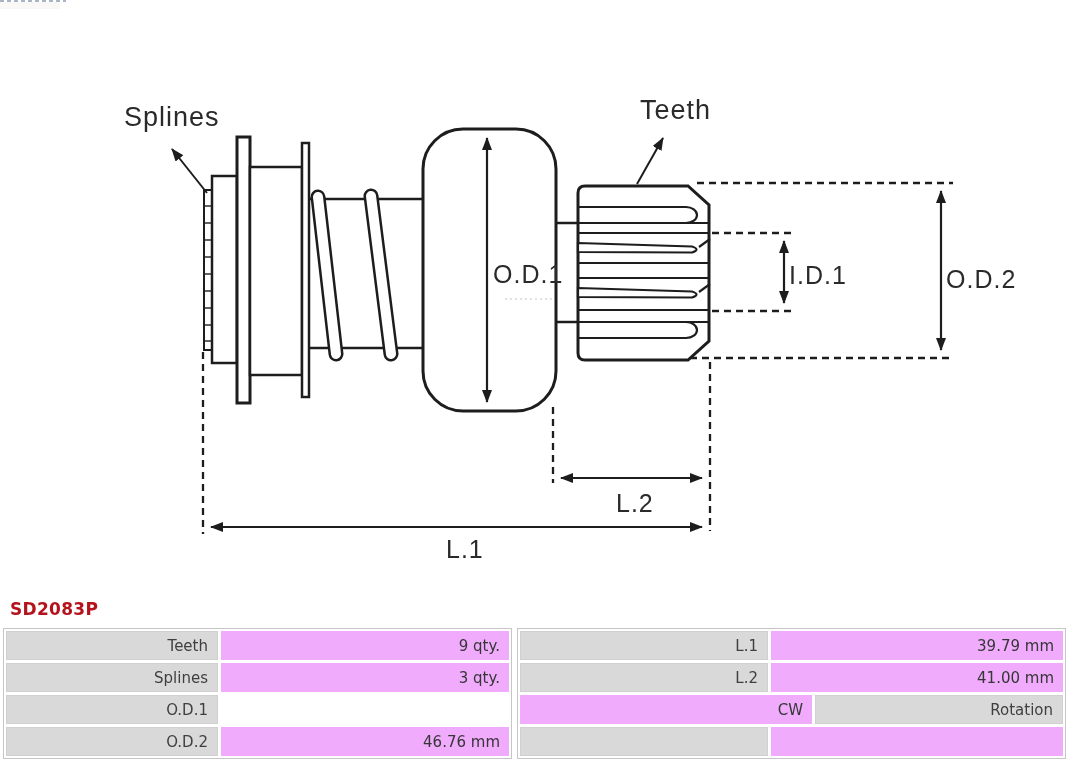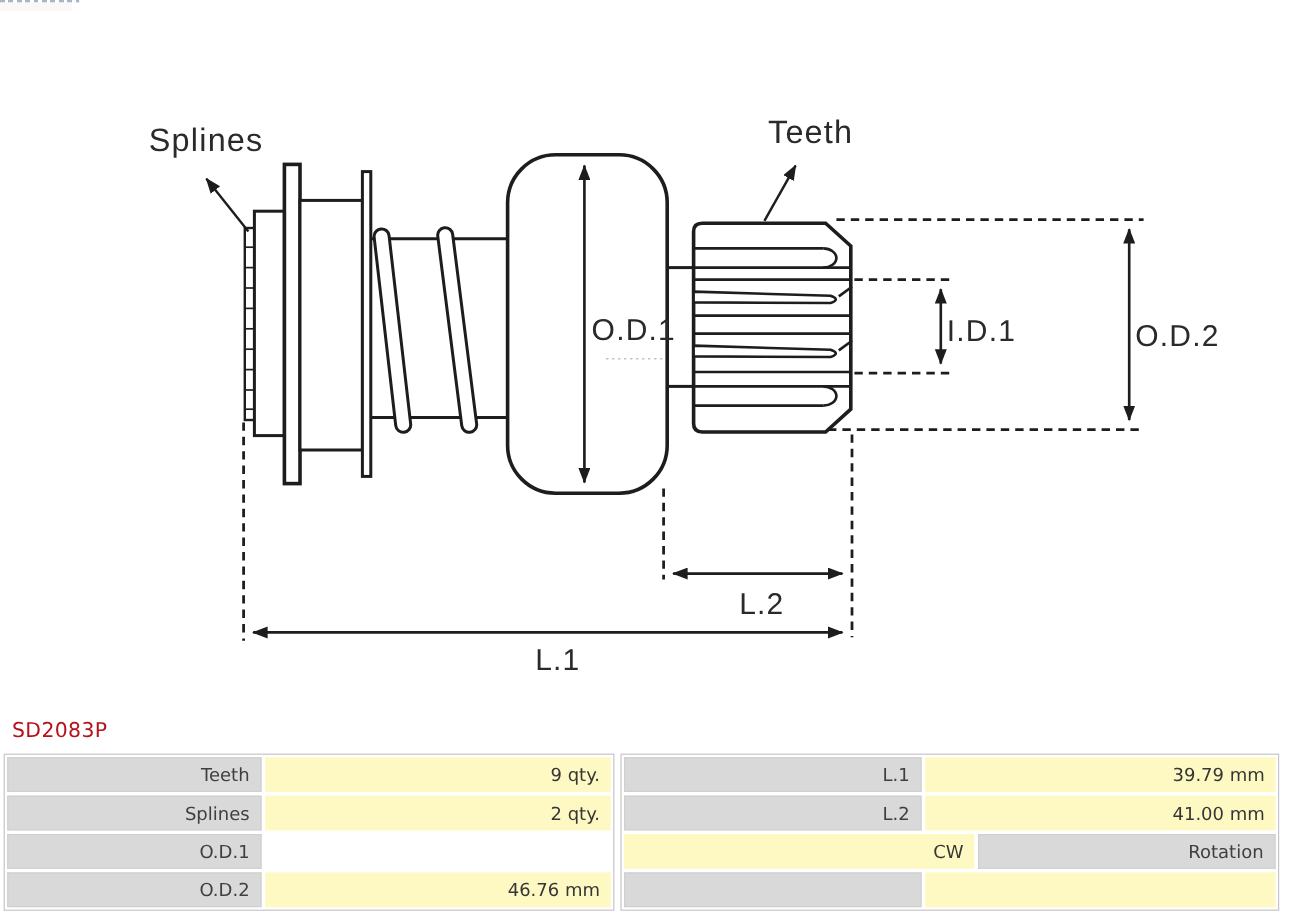--- a/index.html
+++ b/index.html
@@ -15,33 +15,33 @@
   
   .drawing{position:absolute;left:0;top:0;width:1080px;height:600px;}
   .drawing svg{display:block;}
   .dline{stroke:#1d1d1d;fill:none;}
   .dash{stroke:#1d1d1d;fill:none;stroke-dasharray:7 5;}
   .dim{stroke:#1d1d1d;fill:none;}
   .lbl{fill:#2a2a2a;font-family:"Liberation Sans",sans-serif;letter-spacing:1px;}
 
   
   .part-number{position:absolute;left:10px;top:599px;font-size:17px;
-    font-weight:400;color:#b5121b;letter-spacing:.3px;}
+    font-weight:700;color:#b5121b;letter-spacing:.3px;}
 
   
   .tables{position:absolute;left:0;top:628px;width:1080px;}
   .spec-table{position:absolute;top:0;background:#fff;border:1px solid #c6c6c6;
     padding:2px;display:flex;flex-direction:column;gap:3px;box-sizing:border-box;}
   .spec-table.left{left:3px;width:509px;}
   .spec-table.right{left:517px;width:549px;}
   .spec-row{display:flex;gap:3px;height:29px;}
   .cell{display:flex;align-items:center;justify-content:flex-end;
     font-size:15px;color:#3f3f3f;padding-right:9px;box-sizing:border-box;}
   .label-cell{background:#d9d9d9;border:1px solid #d0d0d0;}
-  .value-cell{background:#fef9c3;flex:1;color:#363636;}
+  .value-cell{background:#f0abfc;flex:1;color:#363636;}
   .left .label-cell{width:212px;}
   .right .label-cell{width:248px;}
 </style>
 </head>
 <body>
 
 <div class="artifact">
   <div class="dashes"></div>
   <div class="ghost"></div>
 </div>
@@ -150,21 +150,21 @@
 
 <div class="tables">
 
   <div class="spec-table left">
     <div class="spec-row">
       <div class="cell label-cell">Teeth</div>
       <div class="cell value-cell">9 qty.</div>
     </div>
     <div class="spec-row">
       <div class="cell label-cell">Splines</div>
-      <div class="cell value-cell">2 qty.</div>
+      <div class="cell value-cell">3 qty.</div>
     </div>
     <div class="spec-row">
       <div class="cell label-cell">O.D.1</div>
     </div>
     <div class="spec-row">
       <div class="cell label-cell">O.D.2</div>
       <div class="cell value-cell">46.76 mm</div>
     </div>
   </div>
 

